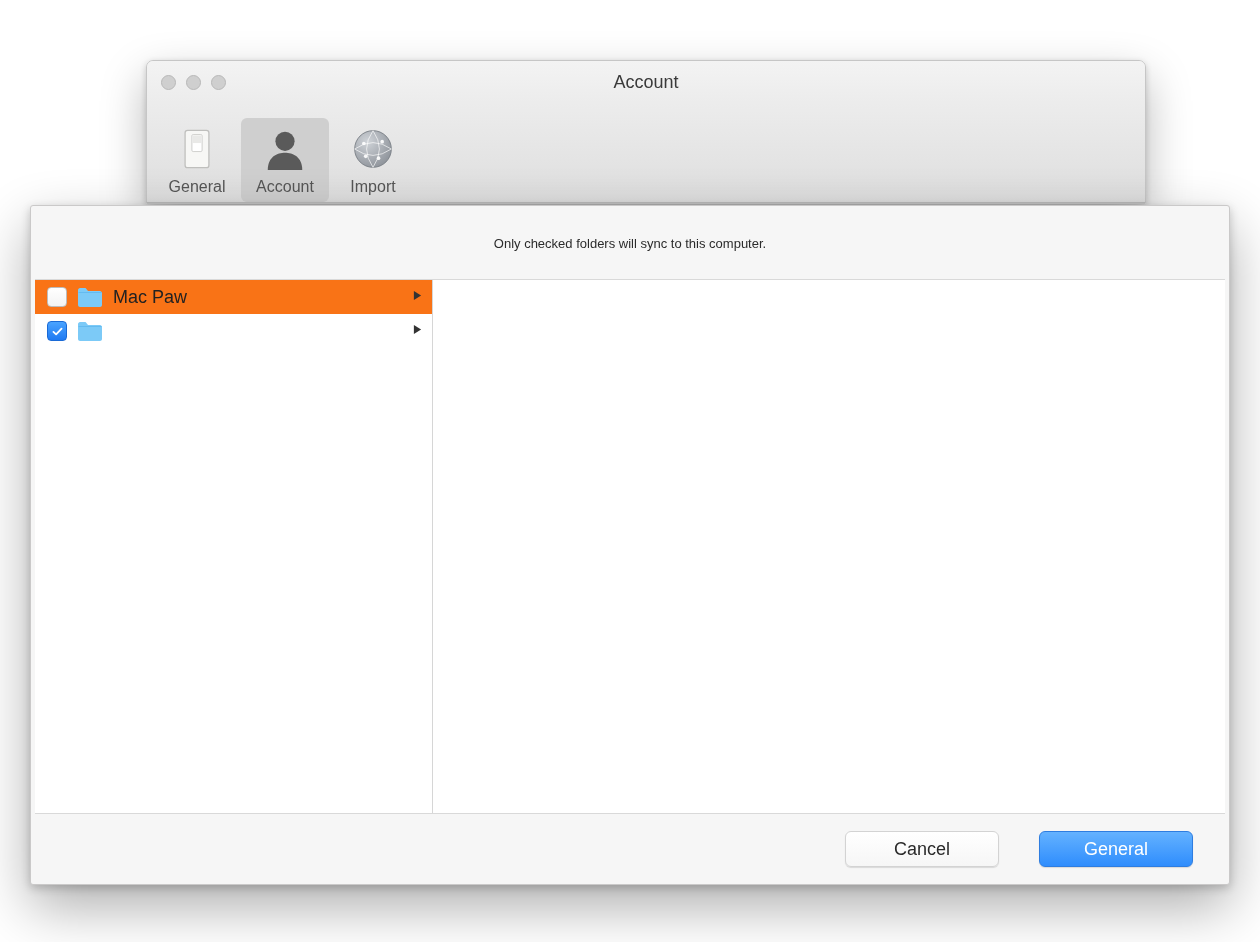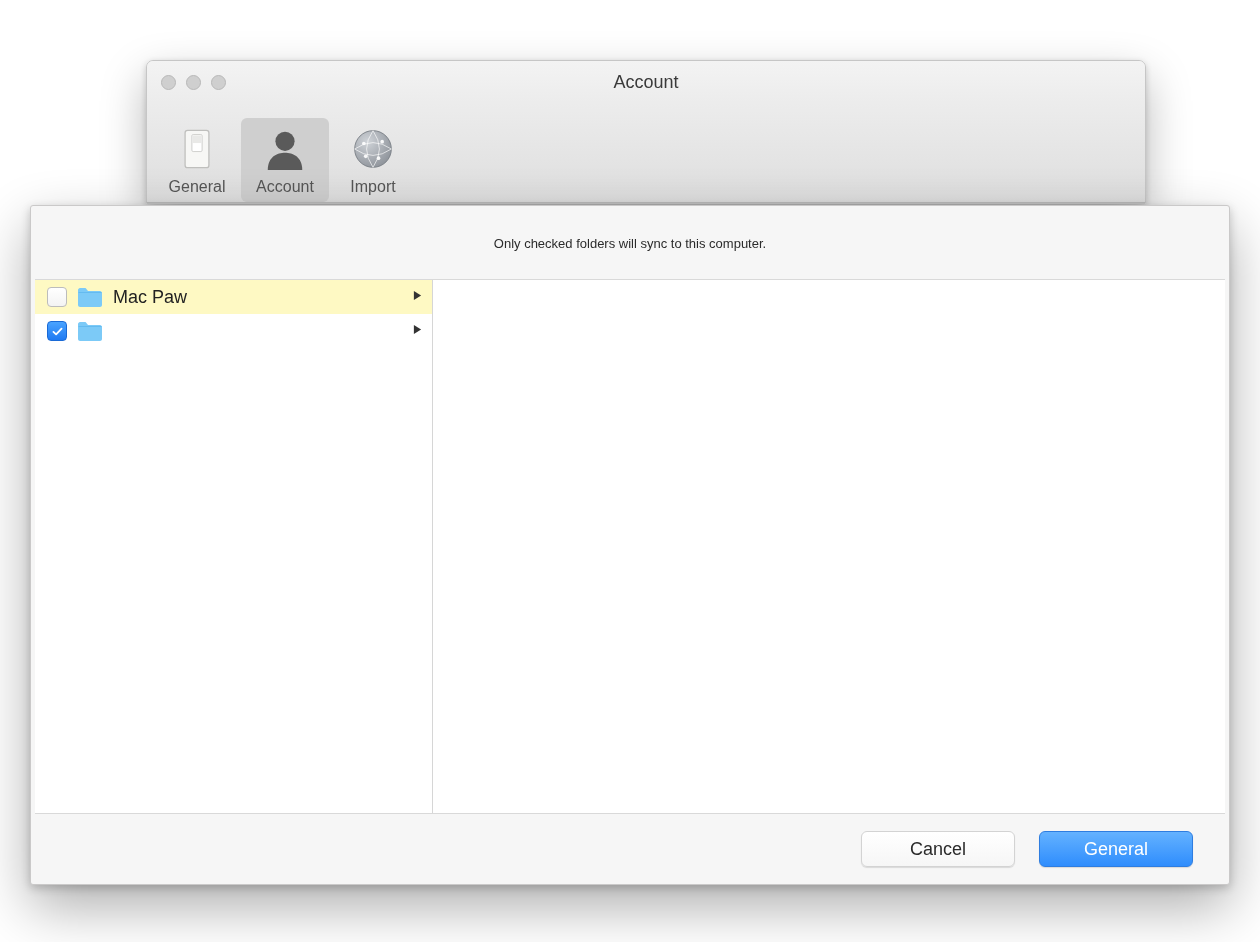--- a/index.html
+++ b/index.html
@@ -126,21 +126,21 @@
       display: flex;
       align-items: center;
       height: 34px;
       padding-left: 12px;
       padding-right: 10px;
       font-size: 18px;
       color: #222;
       position: relative;
     }
     .folder-row.selected {
-      background: #fef9c3;
+      background: #f97316;
     }
     .row-checkbox {
       width: 20px;
       height: 20px;
       border-radius: 4px;
       border: 1px solid #bcbcbc;
       background: linear-gradient(to bottom, #ffffff, #f3f3f3);
       margin-right: 10px;
       display: flex;
       align-items: center;
@@ -173,21 +173,21 @@
     }
     .detail-pane {
       flex: 1;
       background: #ffffff;
     }
     .sheet-footer {
       height: 70px;
       display: flex;
       align-items: center;
       justify-content: flex-end;
-      gap: 24px;
+      gap: 40px;
       padding-right: 36px;
     }
     .btn {
       min-width: 154px;
       height: 36px;
       border-radius: 6px;
       font-size: 18px;
       display: flex;
       align-items: center;
       justify-content: center;

